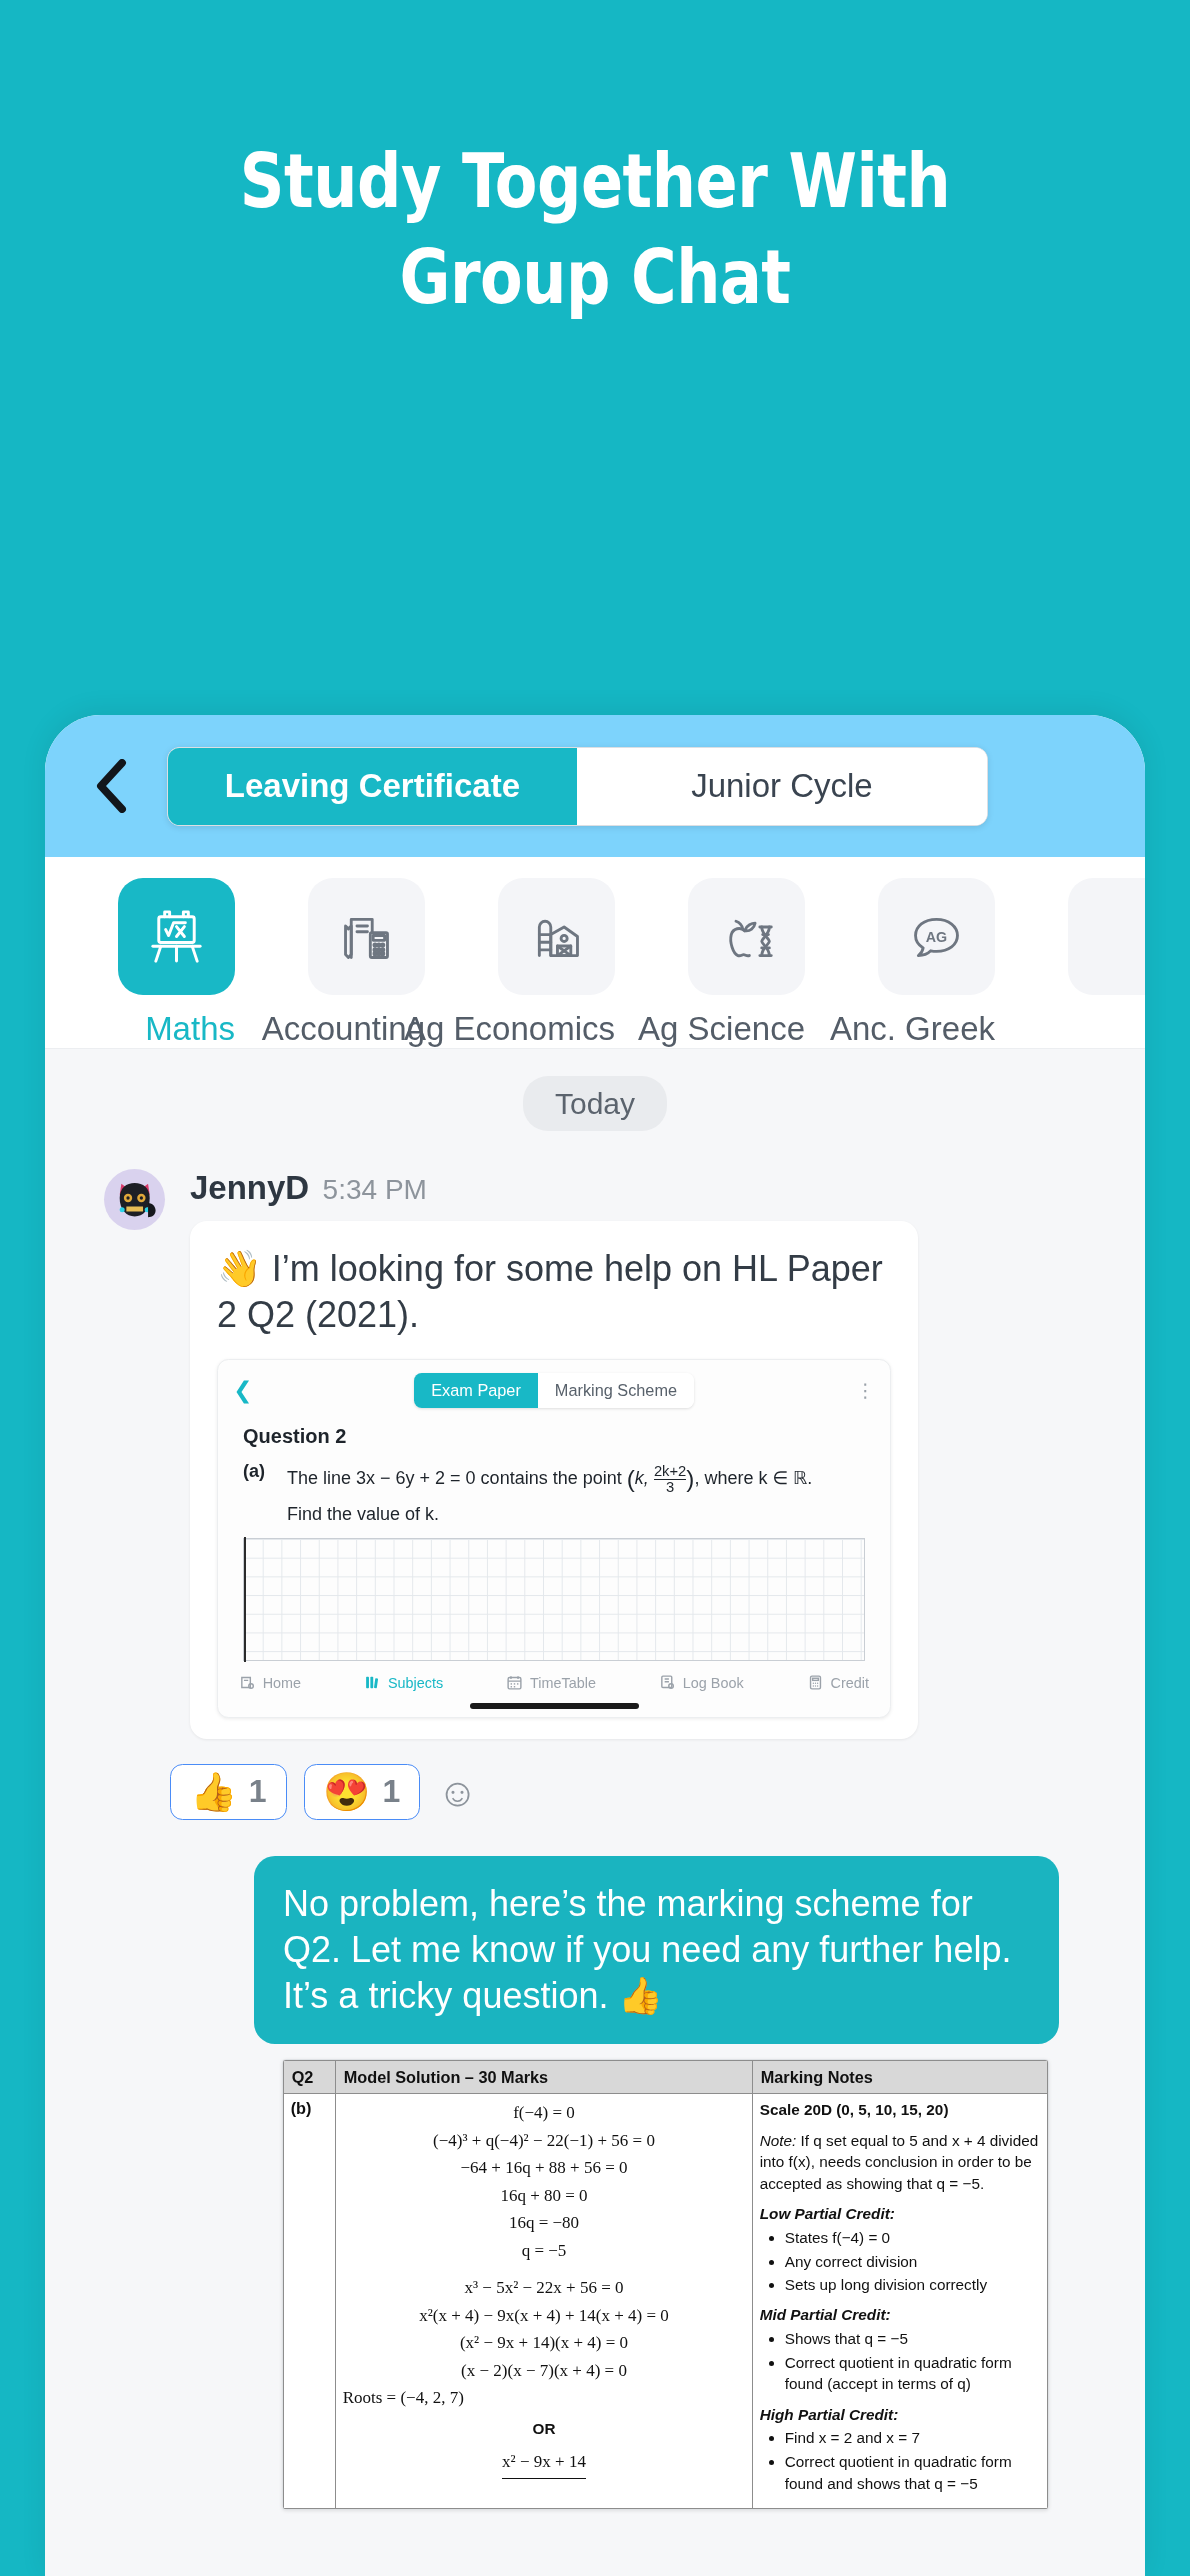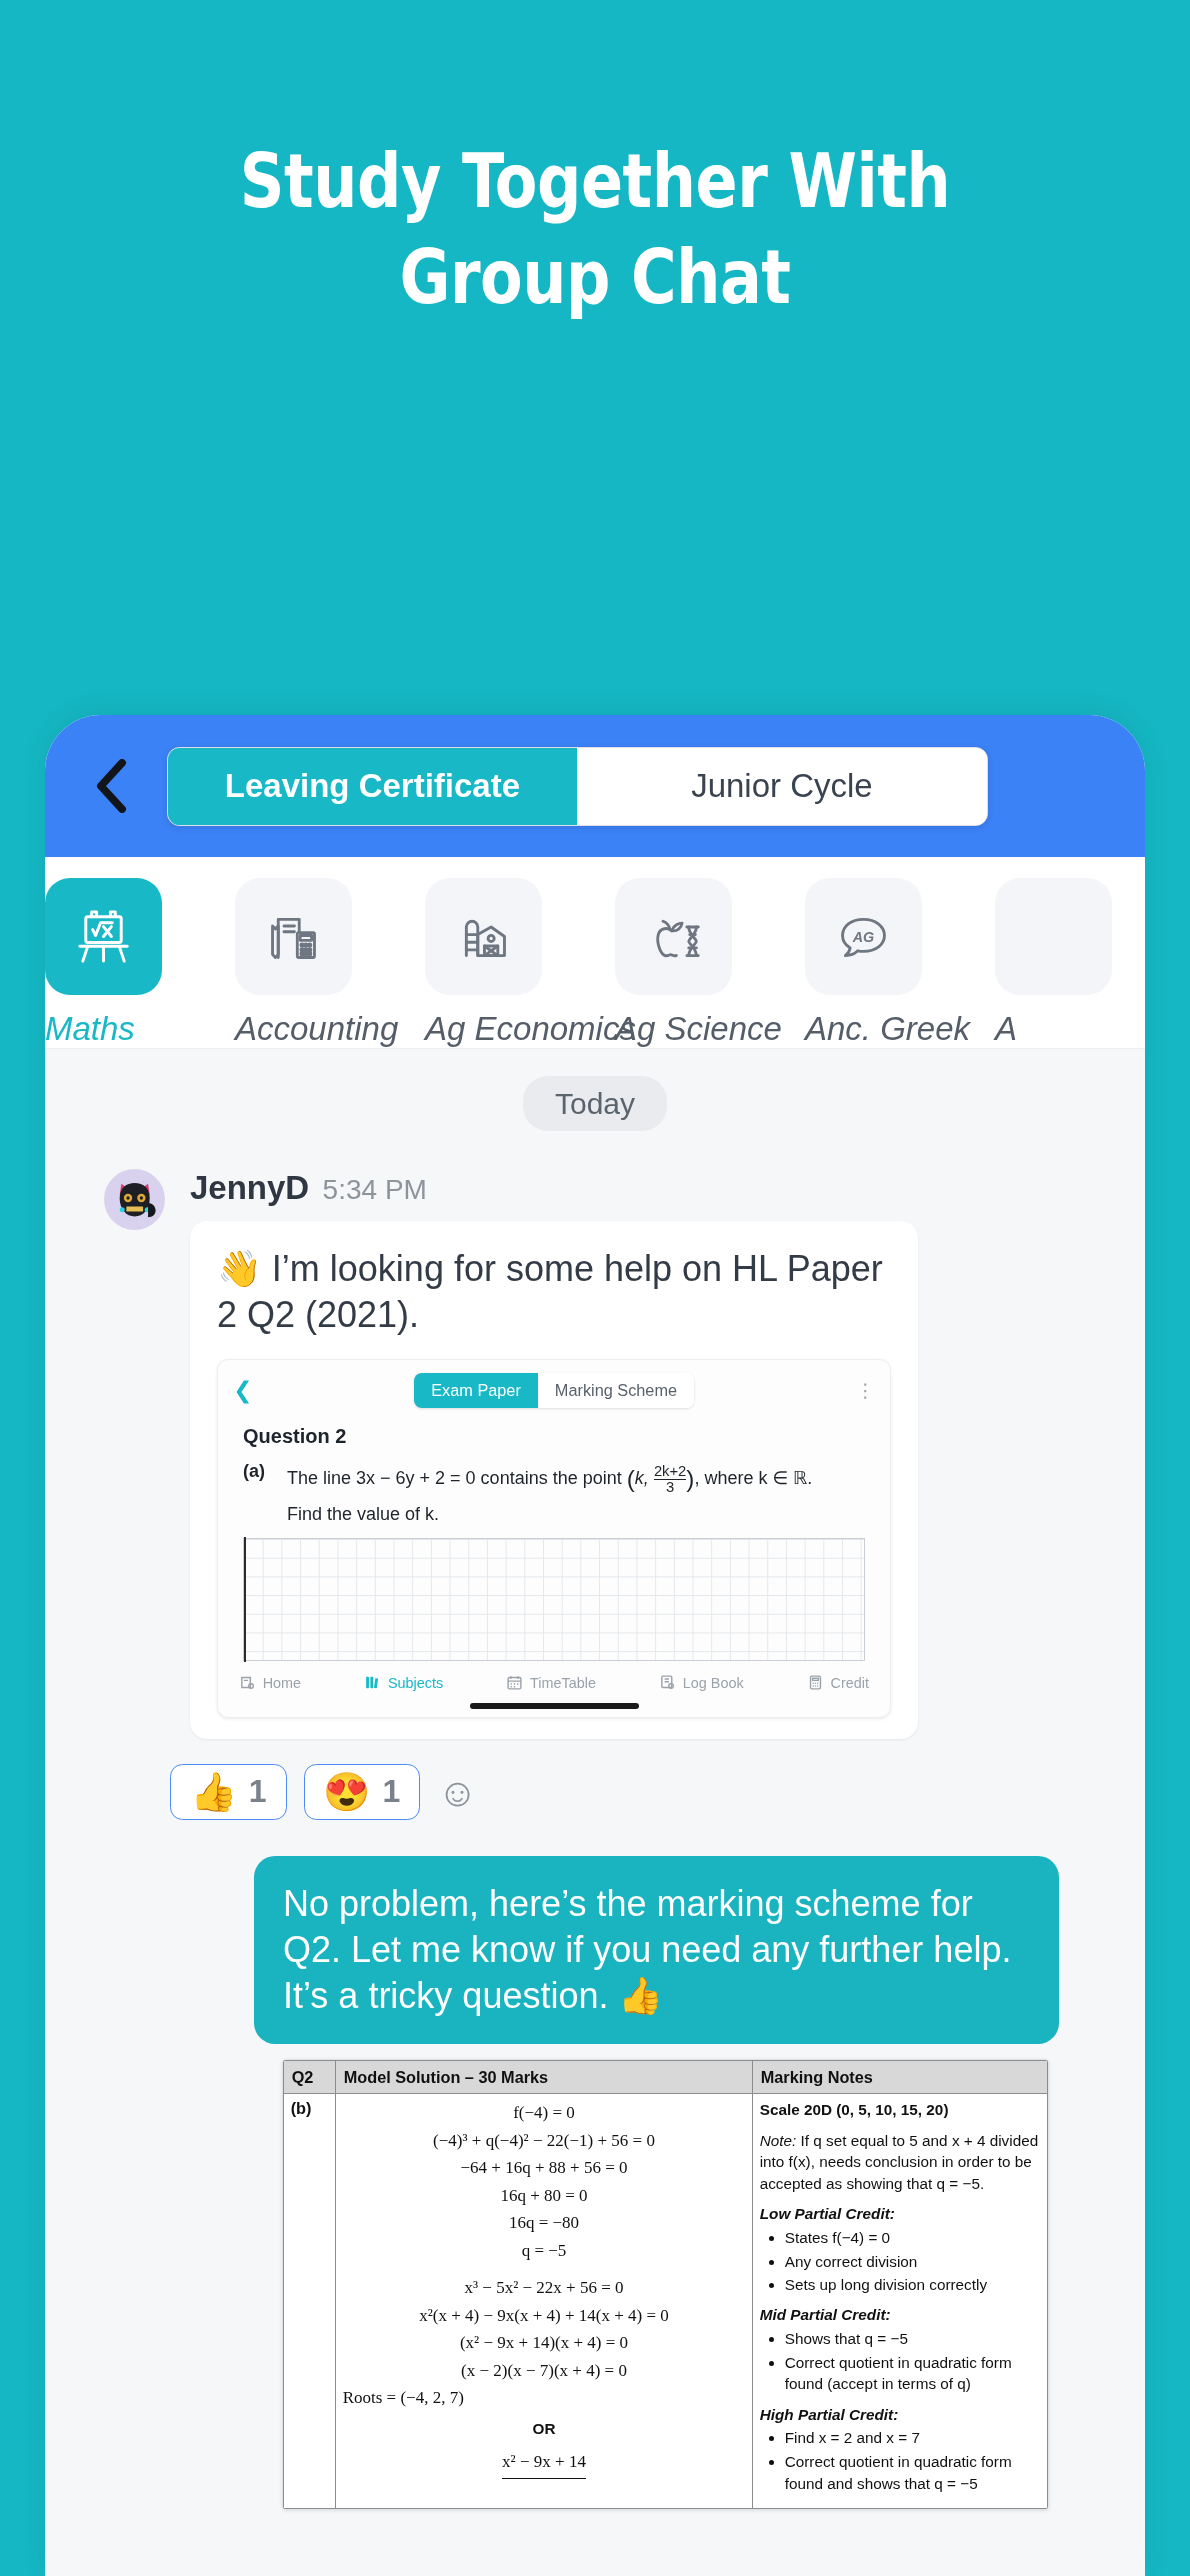--- a/index.html
+++ b/index.html
@@ -41,21 +41,21 @@
     box-shadow: 0 -3.8px 27px rgba(0,0,0,.08);
   }
 
   
   .topbar {
     position: relative;
     height: 142px;
     display: flex;
     align-items: center;
     padding: 16px 29px;
-    background: #3b82f6;
+    background: #7dd3fc;
   }
   .back-btn {
     width: 58px; height: 58px;
     display: flex; align-items: center; justify-content: center;
     flex: 0 0 auto;
     margin-left: 7.7px;
   }
   .back-btn svg { display: block; }
 
   .segmented {
@@ -88,22 +88,21 @@
     padding: 21px 0 0 0;
     gap: 0;
     background: #ffffff;
     position: relative;
   }
   .subject {
     flex: 0 0 auto;
     width: 190px;
     display: flex;
     flex-direction: column;
-    align-items: flex-start;
-    font-style: italic;
+    align-items: flex-end;
   }
   .subject .tile {
     width: 117px; height: 117px;
     border-radius: 25px;
     background: #f4f5f8;
     display: flex; align-items: center; justify-content: center;
   }
   .subject.active .tile { background: #18b8c6; }
   .subject .label {
     margin-top: 15.3px;

